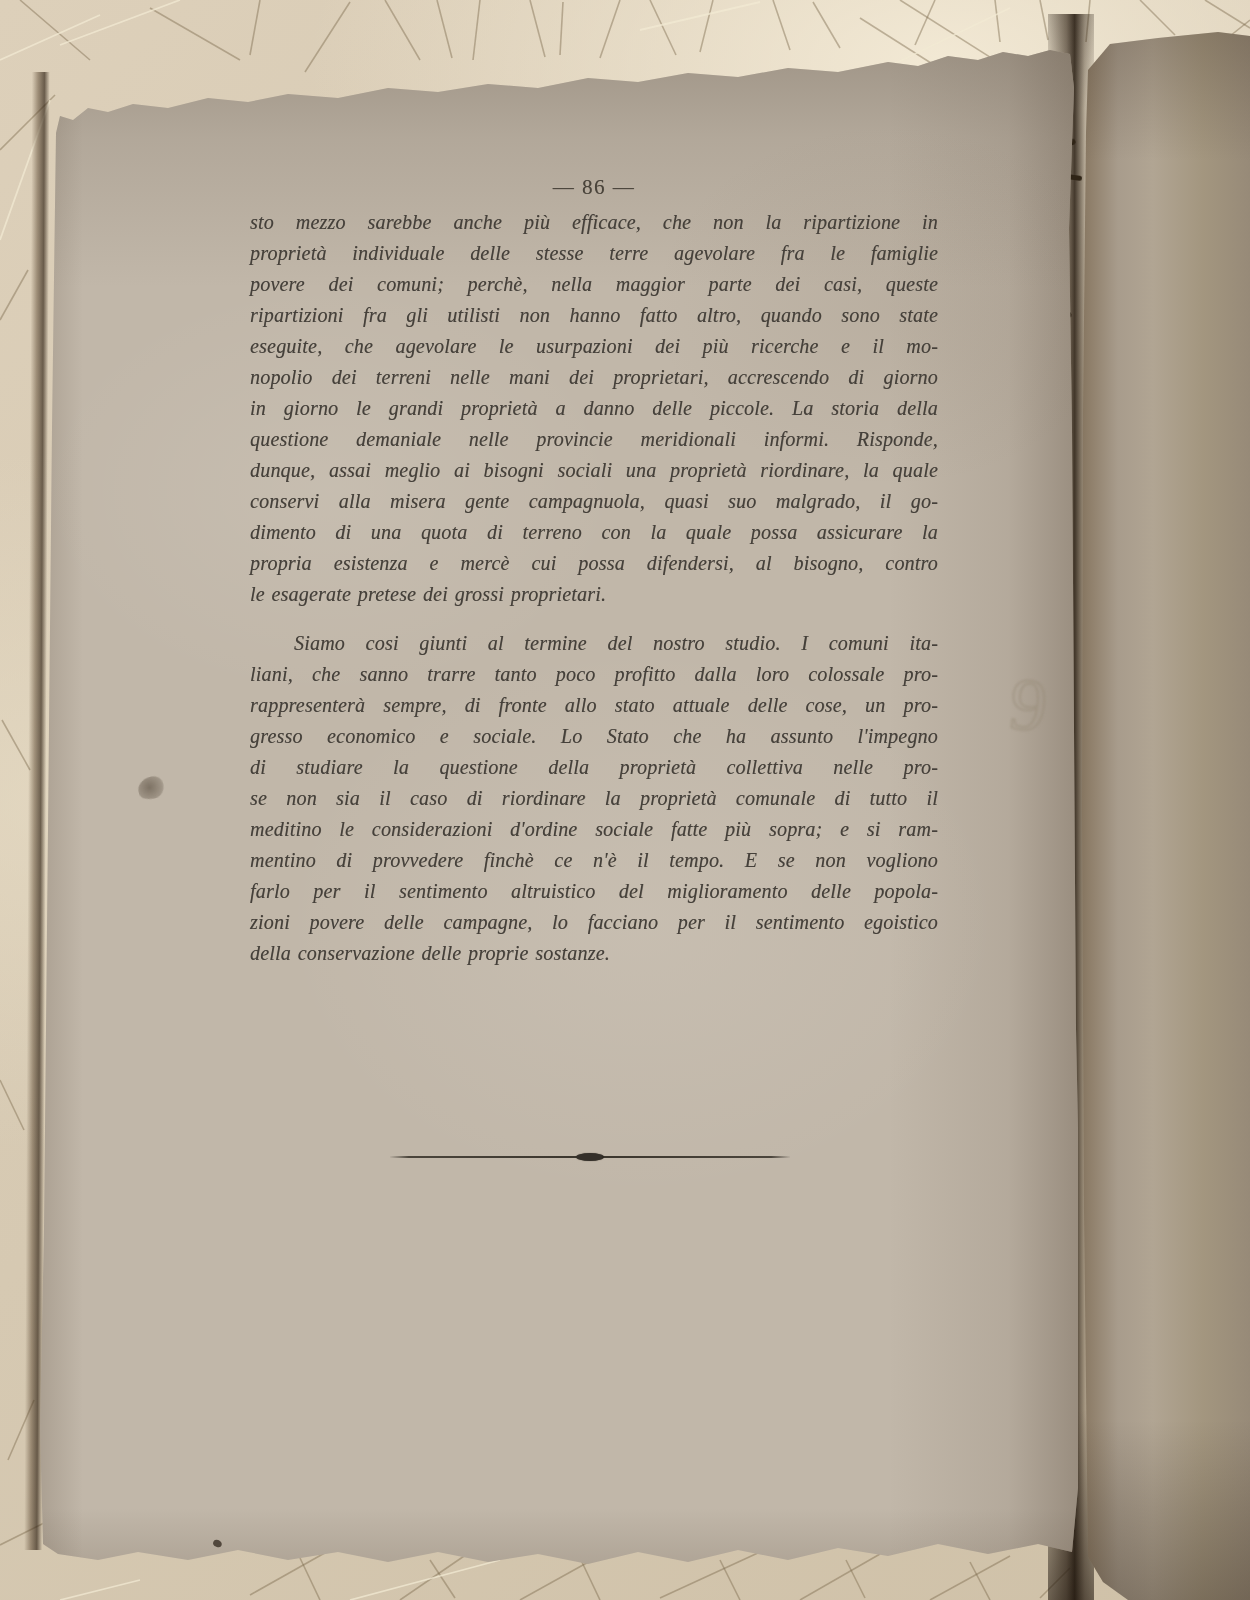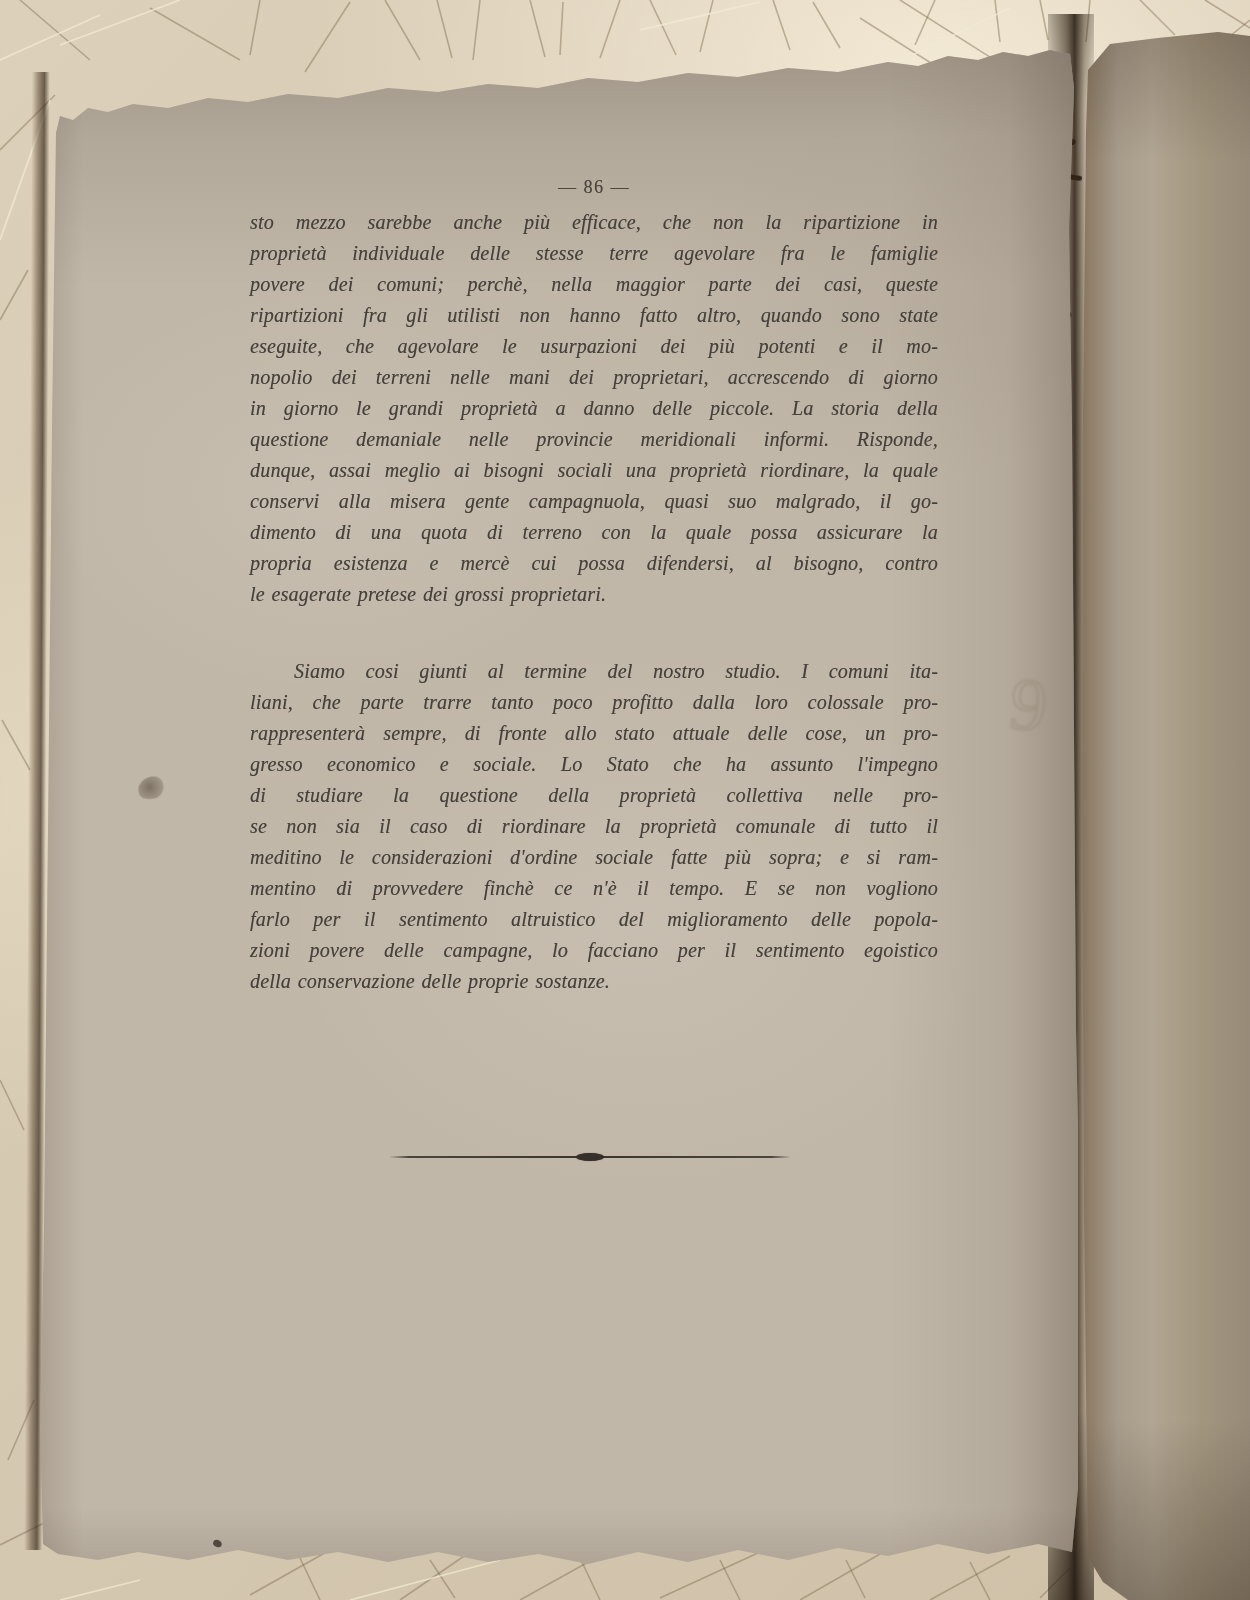--- a/index.html
+++ b/index.html
@@ -37,30 +37,30 @@
       1045px 1350px, 1040px 1460px, 1034px 1524px,
       1000px 1516px, 950px 1526px, 900px 1516px, 850px 1528px, 800px 1520px, 750px 1532px,
       700px 1522px, 650px 1534px, 600px 1524px, 550px 1536px, 500px 1526px, 450px 1534px,
       400px 1524px, 350px 1534px, 300px 1524px, 250px 1532px, 200px 1522px, 150px 1532px,
       100px 1524px, 60px 1532px, 20px 1526px, 5px 1516px,
       2px 1400px, 6px 1200px, 8px 1000px, 10px 800px, 12px 600px, 14px 400px, 16px 250px
     );
   }
   .page-number{
     position:absolute;left:212px;top:146px;width:688px;height:26px;
-    text-align:center;font-size:18px;line-height:26px;letter-spacing:1.5px;
+    text-align:center;font-size:21px;line-height:26px;letter-spacing:1.5px;
     color:#4a443b;text-shadow:0.3px 0.3px 0.4px rgba(74,68,59,0.5);
   }
   .para{
     position:absolute;left:212px;width:688px;
     font-size:20px;color:#45403a;letter-spacing:0.2px;word-spacing:1.5px;
     text-shadow:0.3px 0.3px 0.5px rgba(69,64,58,0.45);
   }
   .para-1{top:179px;}
-  .para-2{top:628px;}
+  .para-2{top:600px;}
   .text-line{height:31px;line-height:31px;text-align:justify;text-align-last:justify;white-space:nowrap;overflow:visible;font-style:italic;}
   .text-line.last{text-align-last:left;}
   .para-2 .text-line:first-child{text-indent:44px;}
   .divider{
     position:absolute;left:352px;top:1124px;width:400px;height:10px;
     display:flex;align-items:center;
   }
   .divider-line{display:block;height:2px;flex:1;}
   .divider-line.left{background:linear-gradient(90deg, rgba(45,40,32,0.05), rgba(45,40,32,0.8) 10%, rgba(45,40,32,0.9));}
   .divider-line.right{background:linear-gradient(270deg, rgba(45,40,32,0.05), rgba(45,40,32,0.8) 10%, rgba(45,40,32,0.9));}
@@ -178,33 +178,33 @@
 
   <div class="facing-page"></div>
 
   <div class="page">
     <div class="page-number">— 86 —</div>
     <div class="para para-1">
         <div class="text-line">sto mezzo sarebbe anche più efficace, che non la ripartizione in</div>
         <div class="text-line">proprietà individuale delle stesse terre agevolare fra le famiglie</div>
         <div class="text-line">povere dei comuni; perchè, nella maggior parte dei casi, queste</div>
         <div class="text-line">ripartizioni fra gli utilisti non hanno fatto altro, quando sono state</div>
-        <div class="text-line">eseguite, che agevolare le usurpazioni dei più potenti e il mo-</div>
+        <div class="text-line">eseguite, che agevolare le usurpazioni dei più ricerche e il mo-</div>
         <div class="text-line">nopolio dei terreni nelle mani dei proprietari, accrescendo di giorno</div>
         <div class="text-line">in giorno le grandi proprietà a danno delle piccole. La storia della</div>
         <div class="text-line">questione demaniale nelle provincie meridionali informi. Risponde,</div>
         <div class="text-line">dunque, assai meglio ai bisogni sociali una proprietà riordinare, la quale</div>
         <div class="text-line">conservi alla misera gente campagnuola, quasi suo malgrado, il go-</div>
         <div class="text-line">dimento di una quota di terreno con la quale possa assicurare la</div>
         <div class="text-line">propria esistenza e mercè cui possa difendersi, al bisogno, contro</div>
         <div class="text-line last">le esagerate pretese dei grossi proprietari.</div>
       </div>
     <div class="para para-2">
         <div class="text-line">Siamo cosi giunti al termine del nostro studio. I comuni ita-</div>
-        <div class="text-line">liani, che parte trarre tanto poco profitto dalla loro colossale pro-</div>
+        <div class="text-line">liani, che sanno trarre tanto poco profitto dalla loro colossale pro-</div>
         <div class="text-line">rappresenterà sempre, di fronte allo stato attuale delle cose, un pro-</div>
         <div class="text-line">gresso economico e sociale. Lo Stato che ha assunto l'impegno</div>
         <div class="text-line">di studiare la questione della proprietà collettiva nelle pro-</div>
         <div class="text-line">se non sia il caso di riordinare la proprietà comunale di tutto il</div>
         <div class="text-line">meditino le considerazioni d'ordine sociale fatte più sopra; e si ram-</div>
         <div class="text-line">mentino di provvedere finchè ce n'è il tempo. E se non vogliono</div>
         <div class="text-line">farlo per il sentimento altruistico del miglioramento delle popola-</div>
         <div class="text-line">zioni povere delle campagne, lo facciano per il sentimento egoistico</div>
         <div class="text-line last">della conservazione delle proprie sostanze.</div>
       </div>

